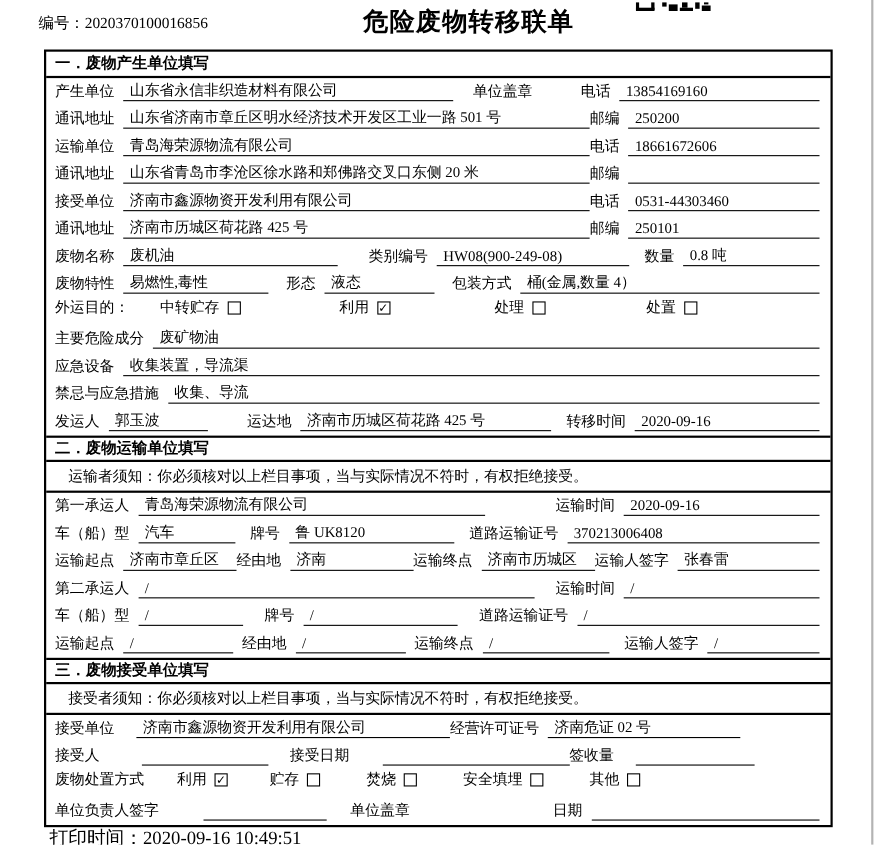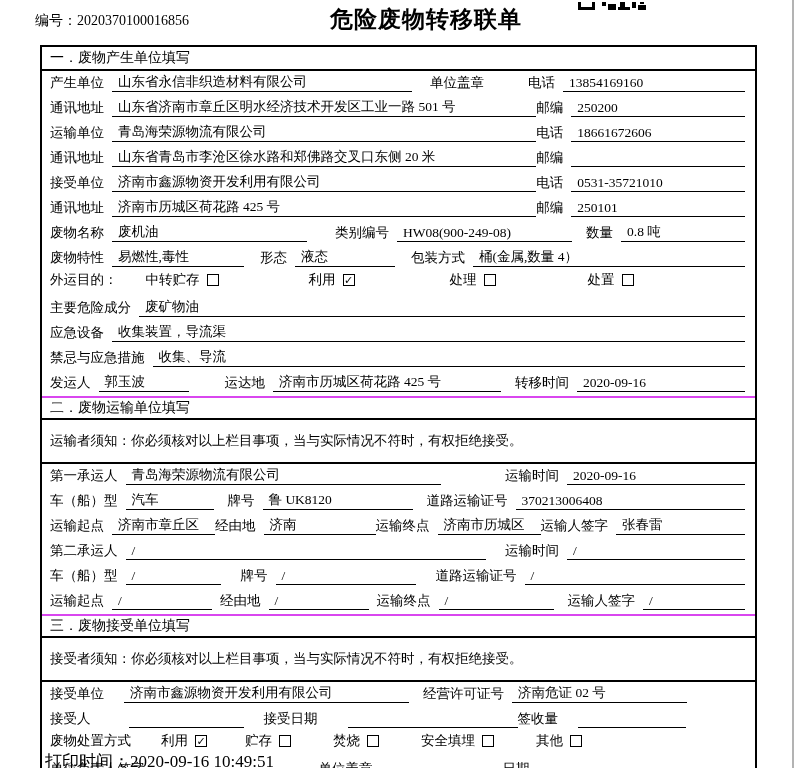--- a/index.html
+++ b/index.html
@@ -7,23 +7,23 @@
     width:796px;height:768px;position:relative;background:#ffffff;color:#000;
     font-family:"Liberation Serif","DejaVu Serif",serif;font-size:13.5px;overflow:hidden;
   }
   .heiti{font-family:"Liberation Sans","DejaVu Sans",sans-serif;}
   #serial{position:absolute;left:35px;top:12px;font-size:14px;white-space:nowrap;}
   #doc-title{position:absolute;left:330px;top:4px;font-size:23px;font-weight:bold;letter-spacing:1px;white-space:nowrap;}
   #qr-frag{position:absolute;left:578px;top:0;}
   #page-edge{position:absolute;right:2px;top:0;width:2px;height:768px;background:#b3b3b3;}
   #form{position:absolute;left:40px;top:45px;width:713px;border:2px solid #000;background:#fff;box-sizing:content-box;}
   .sec-hdr{height:24px;box-sizing:border-box;display:flex;align-items:center;padding:0 8px;
-    font-weight:normal;font-size:14px;border-bottom:2px solid #000;}
-  .sec-hdr.mid{border-top:2px solid #d946ef;}
-  .notice{height:44px;box-sizing:border-box;display:flex;align-items:center;padding:0 8px;border-bottom:2px solid #000;}
+    font-weight:bold;font-size:14px;border-bottom:2px solid #000;}
+  .sec-hdr.mid{border-top:2px solid #000000;}
+  .notice{height:28px;box-sizing:border-box;display:flex;align-items:center;padding:0 20px;border-bottom:2px solid #000;}
   .row{height:25px;box-sizing:border-box;display:flex;align-items:flex-end;padding:0 10px 4px 8px;}
   .lbl{white-space:nowrap;}
   .val{border-bottom:1.5px solid #000;padding:0 6px;white-space:nowrap;margin-left:8px;box-sizing:border-box;overflow:hidden;}
   .fill{flex:1;}
   .mla{margin-left:auto;}
   .cbi{white-space:nowrap;display:inline-flex;align-items:center;}
   .cb{display:inline-block;width:12px;height:12px;border:1.5px solid #000;margin-left:7px;
     text-align:center;font-size:11px;line-height:11px;font-family:"DejaVu Sans",sans-serif;box-sizing:border-box;}
   #print-line{position:absolute;left:45px;top:750px;font-size:17px;white-space:nowrap;}
 </style>
@@ -81,21 +81,21 @@
     <span class="lbl">通讯地址</span>
     <span class="val" style="width:445px">山东省青岛市李沧区徐水路和郑佛路交叉口东侧 20 米</span>
     <span class="lbl mla">邮编</span>
     <span class="val" style="width:182px"></span>
   </div>
 
   <div class="row">
     <span class="lbl">接受单位</span>
     <span class="val" style="width:445px">济南市鑫源物资开发利用有限公司</span>
     <span class="lbl mla">电话</span>
-    <span class="val" style="width:182px">0531-35721010</span>
+    <span class="val" style="width:182px">0531-44303460</span>
   </div>
 
   <div class="row">
     <span class="lbl">通讯地址</span>
     <span class="val" style="width:445px">济南市历城区荷花路 425 号</span>
     <span class="lbl mla">邮编</span>
     <span class="val" style="width:182px">250101</span>
   </div>
 
   <div class="row">
@@ -216,21 +216,21 @@
     <span class="lbl" style="margin-left:14px">运输人签字</span>
     <span class="val fill">/</span>
   </div>
 
   <div class="sec-hdr heiti mid">三．废物接受单位填写</div>
   <div class="notice">接受者须知：你必须核对以上栏目事项，当与实际情况不符时，有权拒绝接受。</div>
 
   <div class="row">
     <span class="lbl">接受单位</span>
     <span class="val" style="width:285px;margin-left:20px">济南市鑫源物资开发利用有限公司</span>
-    <span class="lbl" style="margin-left:14px">经营许可证号</span>
+    <span class="lbl" style="margin-left:0">经营许可证号</span>
     <span class="val" style="width:175px">济南危证 02 号</span>
   </div>
 
   <div class="row">
     <span class="lbl">接受人</span>
     <span class="val" style="width:115px;margin-left:38px"></span>
     <span class="lbl" style="margin-left:20px">接受日期</span>
     <span class="val" style="width:170px;margin-left:30px"></span>
     <span class="lbl" style="">签收量</span>
     <span class="val" style="width:108px;margin-left:20px"></span>

